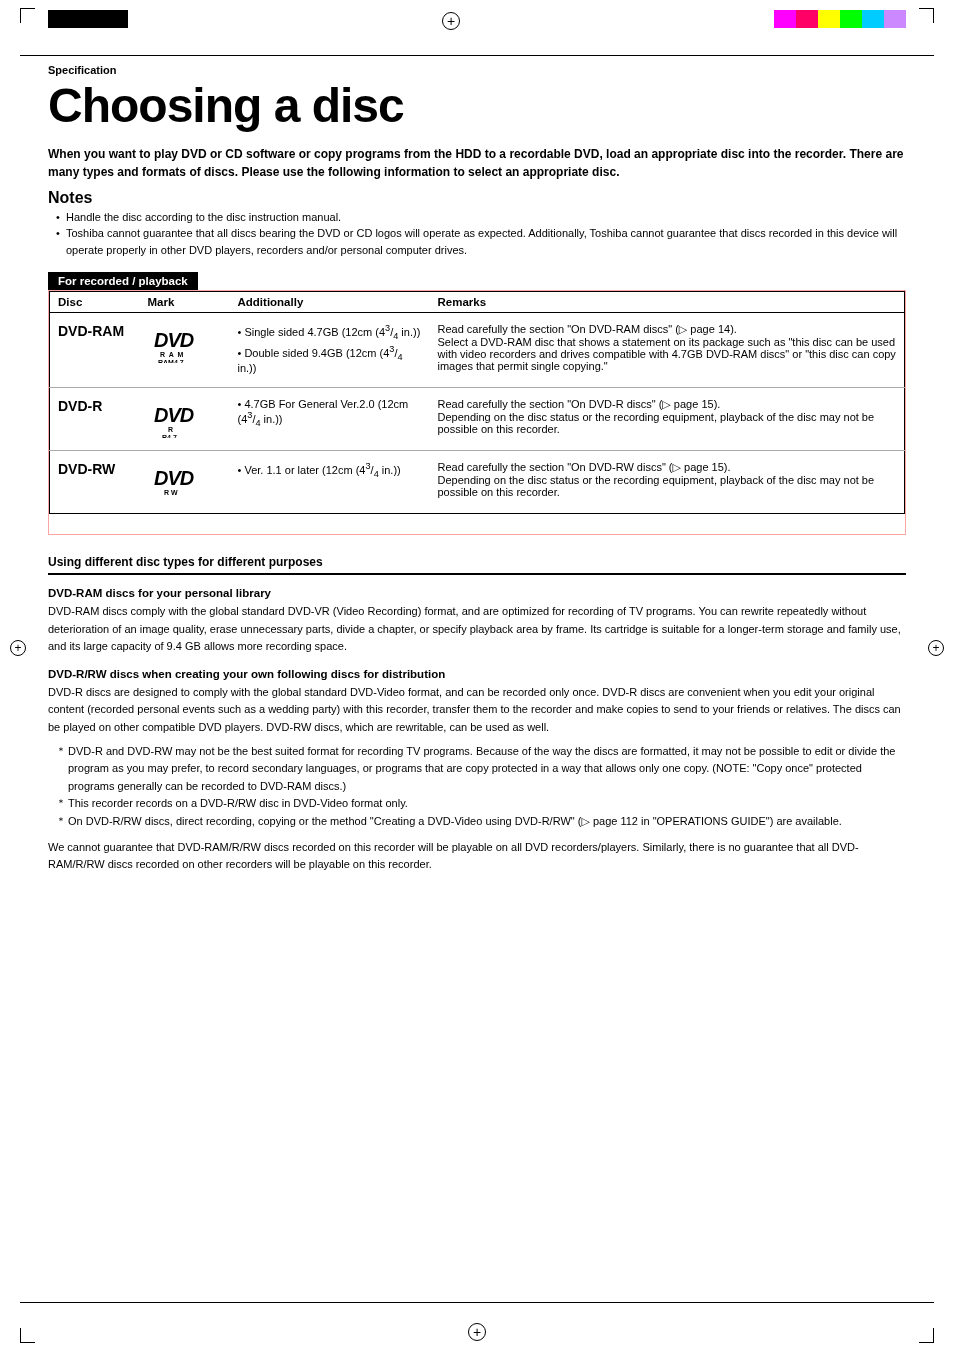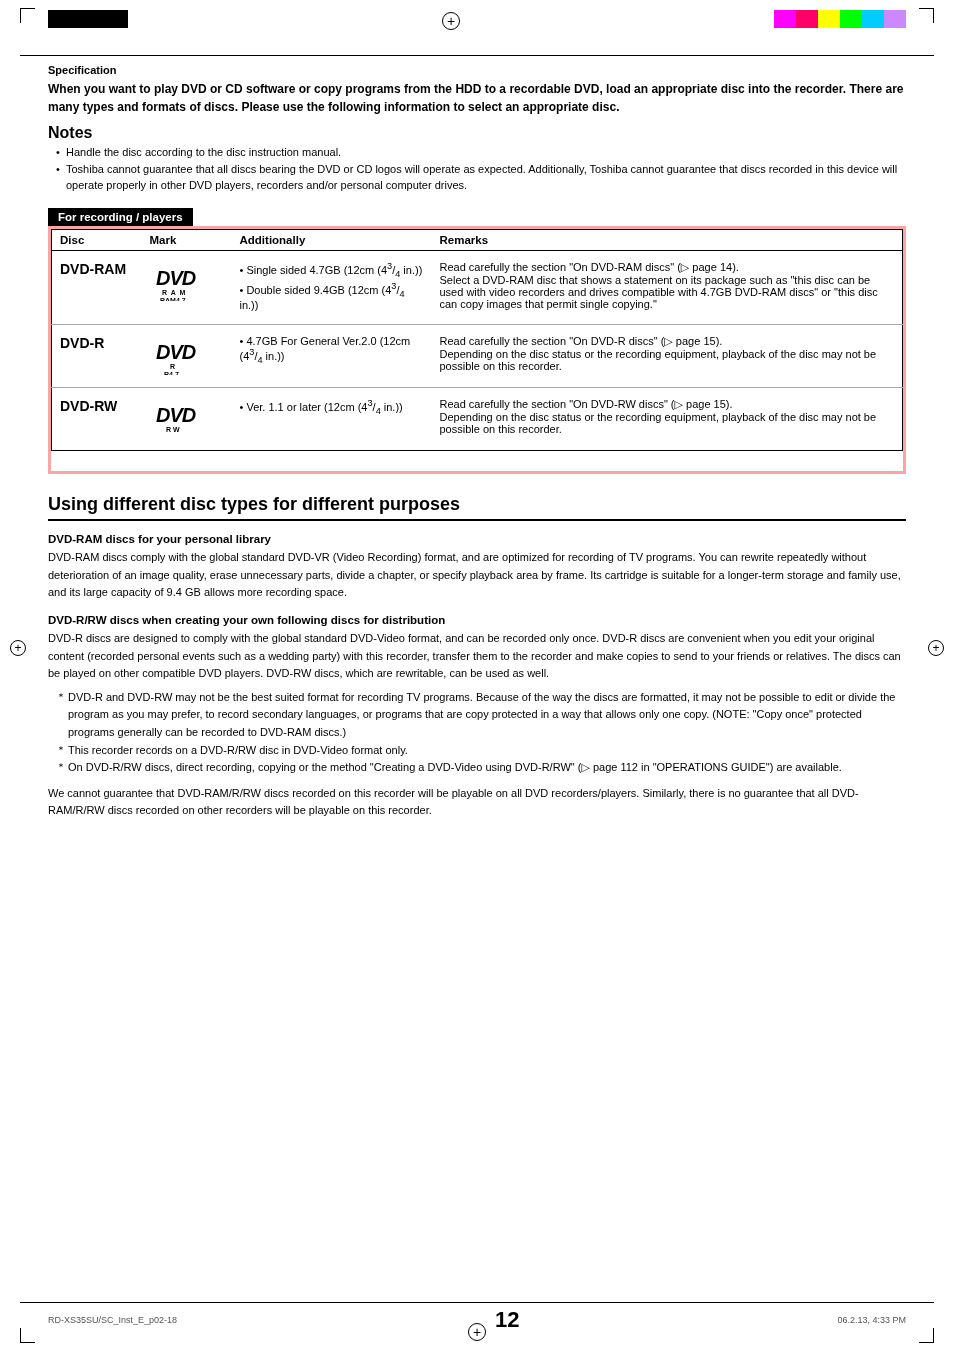--- a/index.html
+++ b/index.html
@@ -182,21 +182,21 @@
       white-space: nowrap;
     }
     .disc-mark-cell {
       text-align: center;
       vertical-align: middle;
       padding: 8px 12px;
     }
 
     
     .section-heading {
-      font-size: 18px;
+      font-size: 12px;
       font-weight: bold;
       margin-bottom: 10px;
       border-bottom: 2px solid #000;
       padding-bottom: 4px;
     }
 
     .sub-section-title {
       font-weight: bold;
       font-size: 11.5px;
       margin-top: 12px;
@@ -294,21 +294,21 @@
       left: 50%;
       transform: translate(-50%, -50%);
       font-size: 12px;
     }
 
     .spec-bullet {
       margin-bottom: 3px;
     }
 
     .table-outer-border {
-      border: 3px solid #fca5a5;
+      border: 1px solid #fca5a5;
       margin-bottom: 20px;
     }
   </style>
 </head>
 <body>
 
 <div class="page-wrapper">
 
   <div class="top-marks">
     <div style="display:flex;align-items:flex-start;gap:0;">
@@ -343,33 +343,34 @@
   <div style="position:absolute;right:10px;top:48%;transform:translateY(-50%);">
     <div class="side-circle"></div>
   </div>
 
   <div class="content-area">
 
     
     <div class="section-label">Specification</div>
 
     
+    <h1 class="main-title">Choosing a disc</h1>
 
     
     <p class="intro-bold">When you want to play DVD or CD software or copy programs from the HDD to a recordable DVD, load an appropriate disc into the recorder. There are many types and formats of discs. Please use the following information to select an appropriate disc.</p>
 
     
     <div class="notes-title">Notes</div>
     <ul class="notes-list">
       <li>Handle the disc according to the disc instruction manual.</li>
       <li>Toshiba cannot guarantee that all discs bearing the DVD or CD logos will operate as expected. Additionally, Toshiba cannot guarantee that discs recorded in this device will operate properly in other DVD players, recorders and/or personal computer drives.</li>
     </ul>
 
     
-    <div class="recording-playback-box">For recording / players</div>
+    <div class="recording-playback-box">For recorded / playback</div>
 
     
     <div class="table-outer-border">
       <table class="disc-table">
         <thead>
           <tr>
             <th>Disc</th>
             <th>Mark</th>
             <th>Additionally</th>
             <th>Remarks</th>
@@ -457,25 +458,20 @@
       <li>This recorder records on a DVD-R/RW disc in DVD-Video format only.</li>
       <li>On DVD-R/RW discs, direct recording, copying or the method "Creating a DVD-Video using DVD-R/RW" (<span>▷</span> page 112 in "OPERATIONS GUIDE") are available.</li>
     </ul>
 
     <p class="body-text">We cannot guarantee that DVD-RAM/R/RW discs recorded on this recorder will be playable on all DVD recorders/players. Similarly, there is no guarantee that all DVD-RAM/R/RW discs recorded on other recorders will be playable on this recorder.</p>
 
   </div>
 
   <div class="thin-line" style="position:absolute;bottom:48px;left:0;right:0;"></div>
 
-  <div class="page-footer">
-    <span class="footer-file">RD-XS35SU/SC_Inst_E_p02-18</span>
-    <span class="page-number">12</span>
-    <span class="footer-file">06.2.13, 4:33 PM</span>
-  </div>
 
   <div class="bottom-marks">
     <div class="corner-mark-bottom"></div>
     <div style="display:flex;align-items:flex-end;">
       <div style="width:18px;height:18px;border:1.5px solid #000;border-radius:50%;display:flex;align-items:center;justify-content:center;font-size:14px;margin-bottom:2px;">+</div>
     </div>
     <div class="corner-mark-bottom br"></div>
   </div>
 
 </div>

